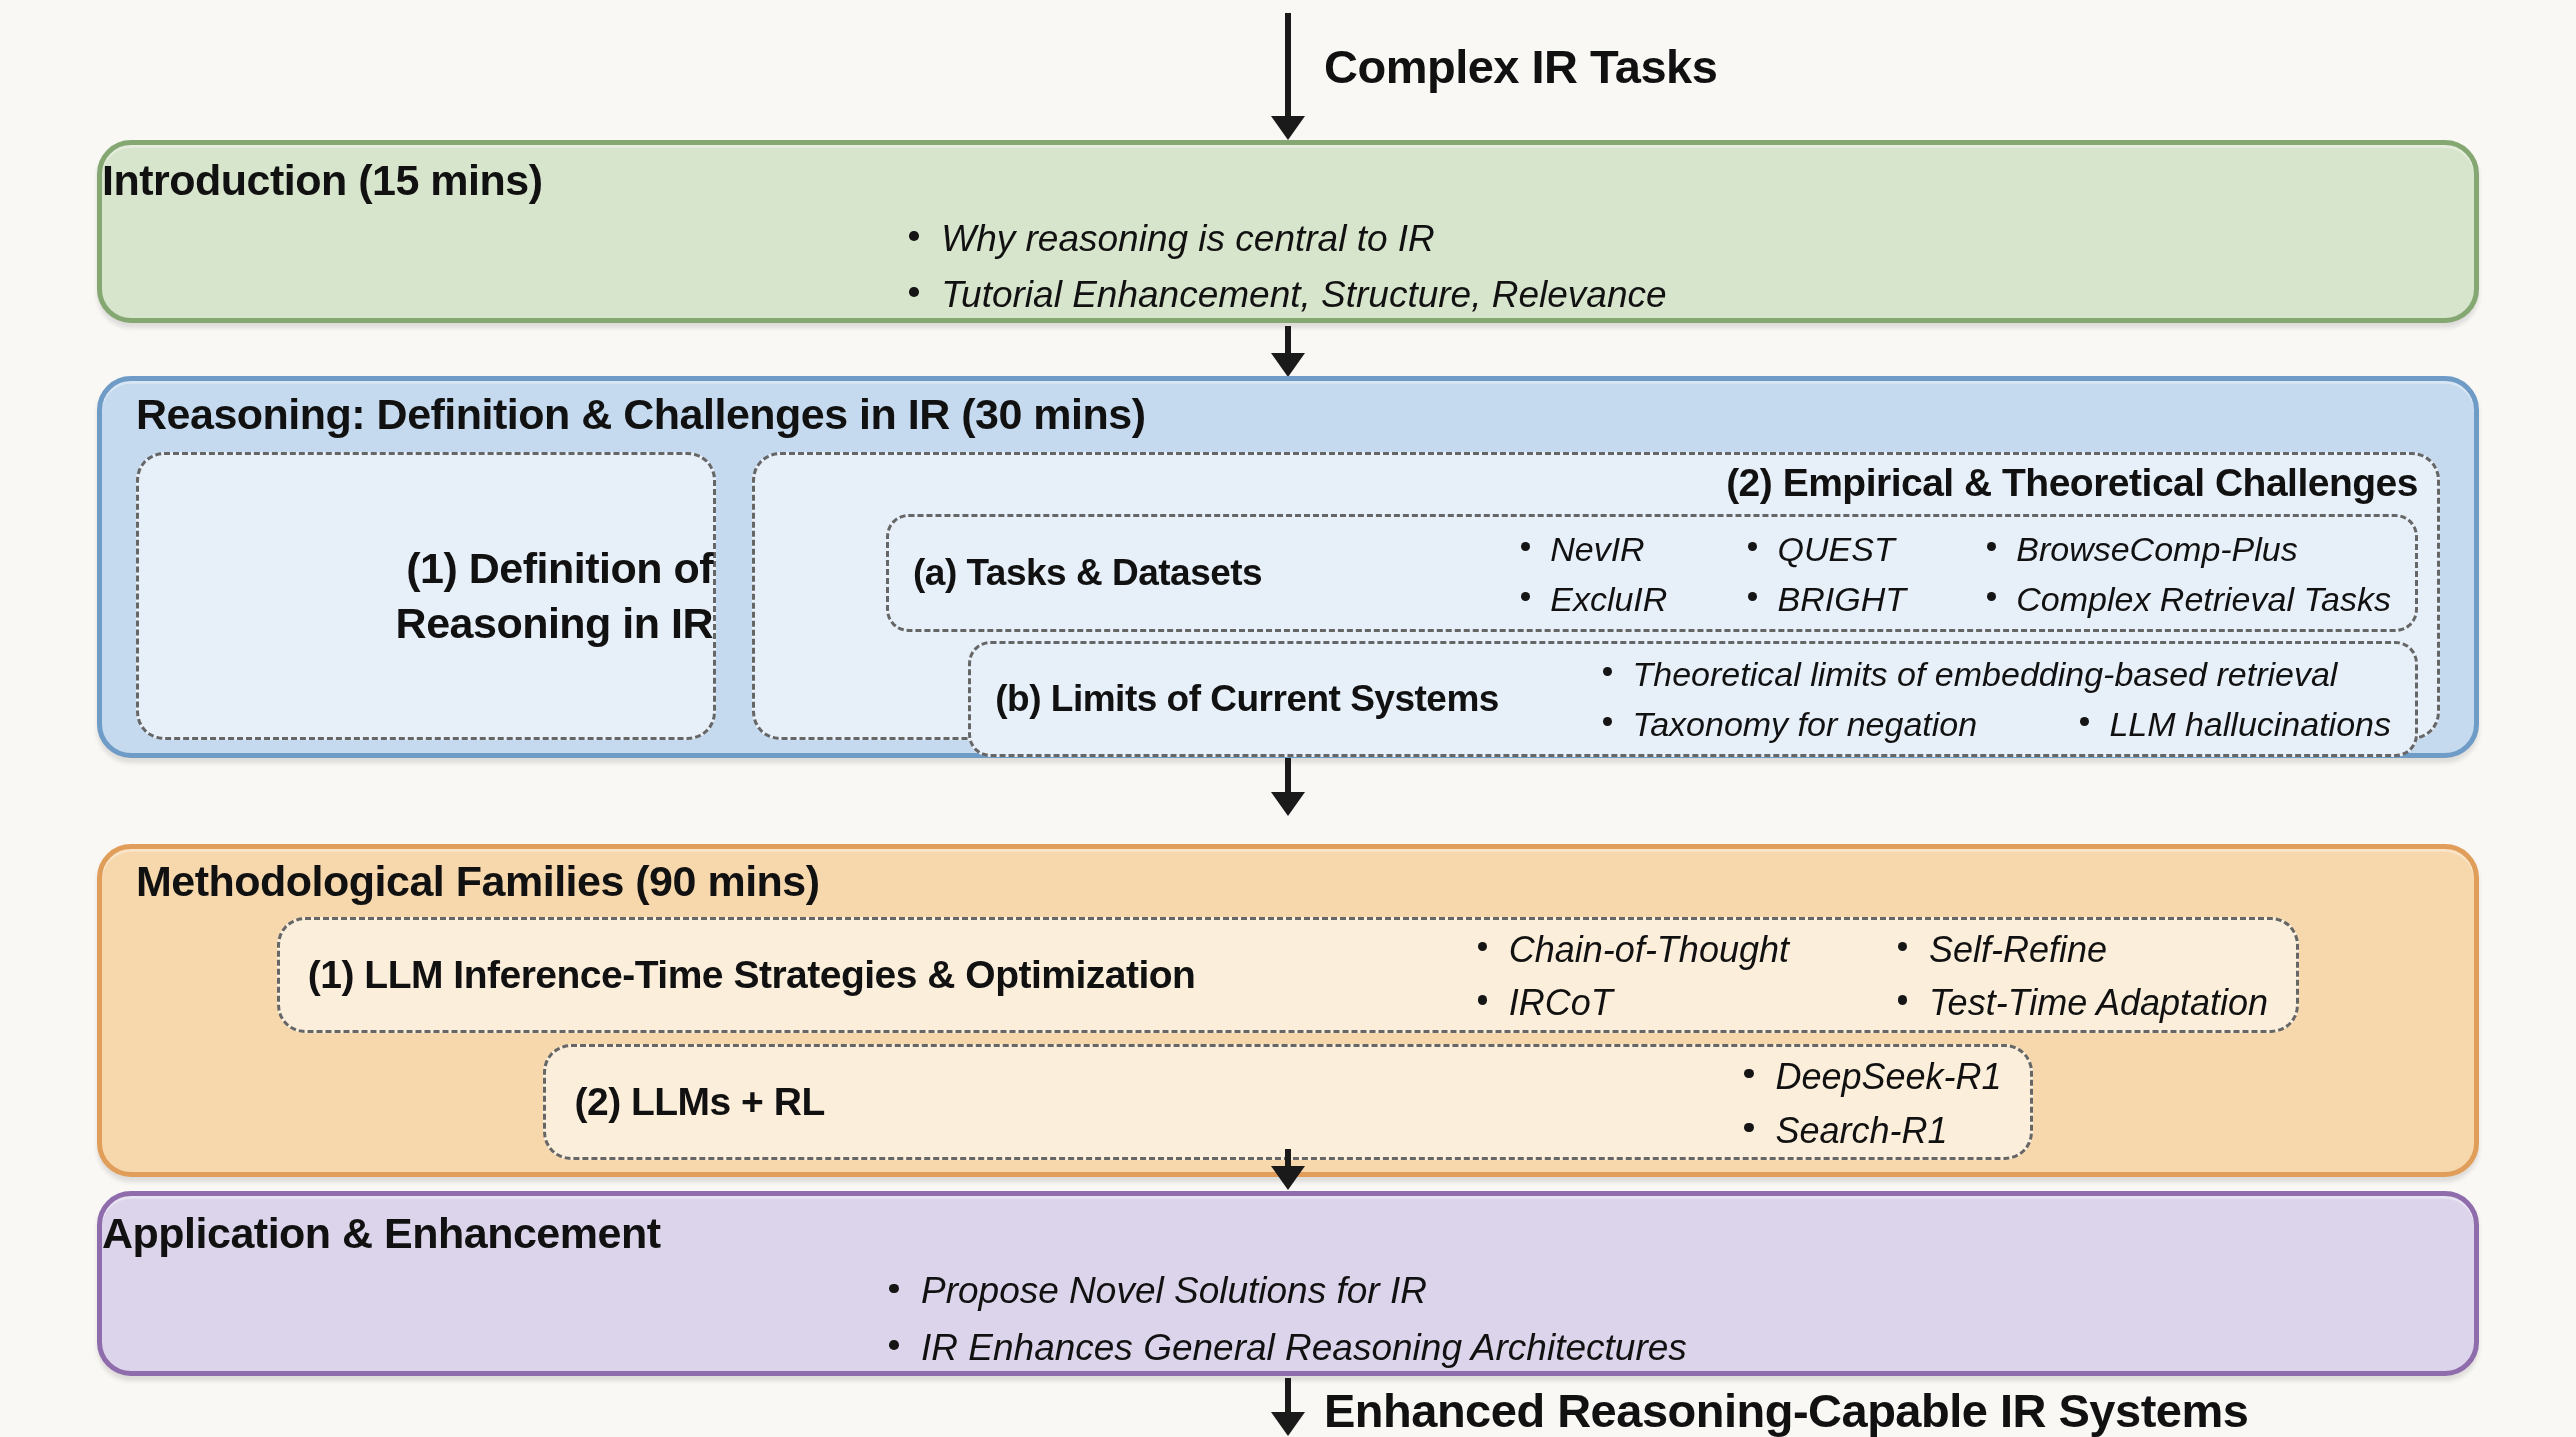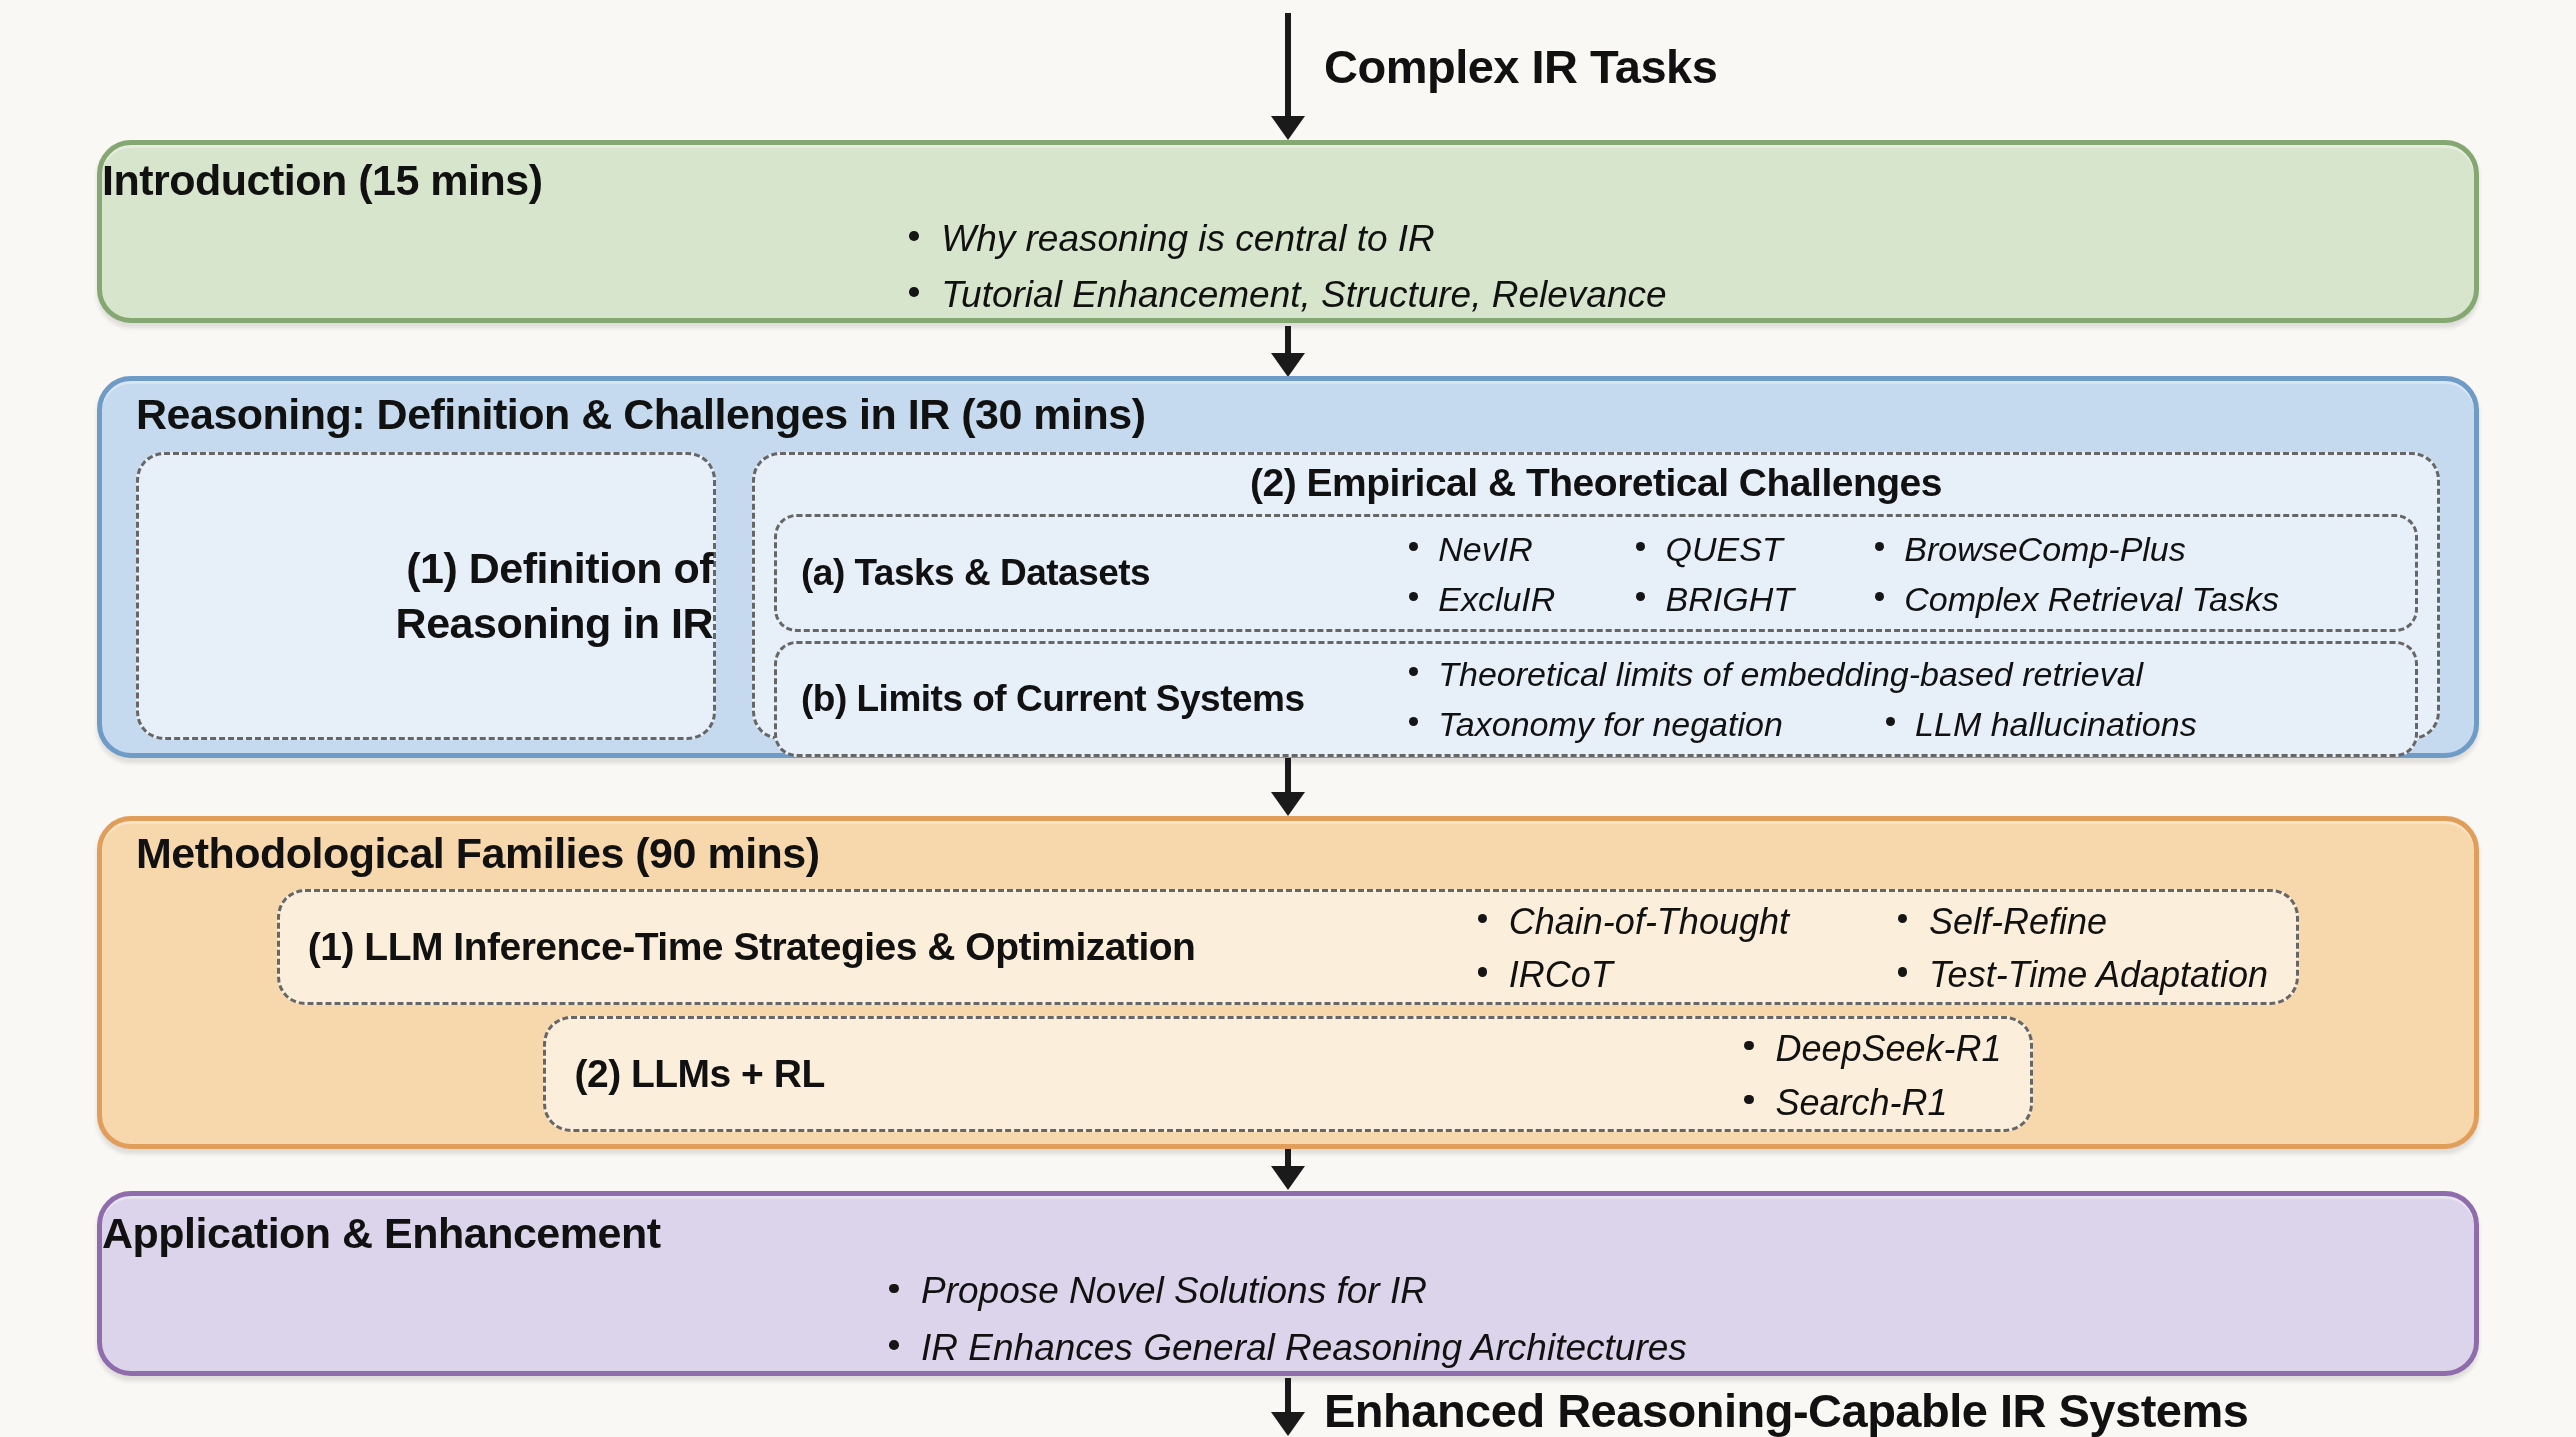--- a/index.html
+++ b/index.html
@@ -37,33 +37,33 @@
   #label-input{top:39px;}
   #label-output{top:1383px;}
 
   
   .sec{position:absolute; left:97px; right:97px; border-radius:34px;
     border:5.6px solid; box-shadow:0 4.7px 4.7px rgba(60,60,60,0.14), inset 0 2.8px 0 rgba(255,255,255,0.35);}
   .sec-title{font-size:43px; font-weight:bold; letter-spacing:-0.5px;}
 
   .sec-green{top:140px; height:183px; background:var(--green-fill); border-color:var(--green-border); padding-top:11.2px;}
   .sec-blue{top:376px; height:382px; background:var(--blue-fill); border-color:var(--blue-border); padding:9.4px 34px 15px;}
-  .sec-orange{top:816px; height:333px; background:var(--orange-fill); border-color:var(--orange-border); padding:7.5px 34px 13px;}
+  .sec-orange{top:844px; height:333px; background:var(--orange-fill); border-color:var(--orange-border); padding:7.5px 34px 13px;}
   .sec-purple{top:1191px; height:185px; background:var(--purple-fill); border-color:var(--purple-border); padding-top:13px;}
 
   
   .bi{display:flex; line-height:1.42;font-style:italic;}
   .dot{flex:0 0 auto; width:0.26em; height:0.26em; border-radius:50%; background:#151515;
     margin-top:0.50em; margin-right:0.60em;}
   .bullets-centered{display:table; margin:3.7px auto 0; font-size:37px;}
   .bullets-centered .bi{margin-top:3.7px;}
 
   
   .blue-body{display:flex; gap:36px; margin-top:13px; height:288px;}
-  .dashed{border:3.3px dashed var(--dashed-border); border-radius:28px;}
+  .dashed{border:3.3px dashed var(--dashed-border); border-radius:28px;align-items:flex-end;}
   .def-box{flex:0 0 580px; background:var(--blue-inner-fill);
     display:flex; flex-direction:column; justify-content:center; align-items:flex-end;}
   .def-line{font-size:43px; font-weight:bold; line-height:1.3; letter-spacing:-0.5px;}
   .chal-box{flex:1; background:var(--blue-inner-fill); padding:5.6px 19px 13px;
     display:flex; flex-direction:column;}
   .chal-title{font-size:39px; font-weight:bold; text-align:center; letter-spacing:-0.5px;}
   .chal-row{background:var(--blue-inner-fill); border-radius:22.5px; margin-top:9.4px; flex:1;
     display:flex; align-items:center; padding:5.6px 24px;}
   .chal-label{flex:0 0 608px; font-size:37px; font-weight:bold; letter-spacing:-0.5px;}
   .chal-bullets{display:flex; gap:81px; font-size:34px;}

